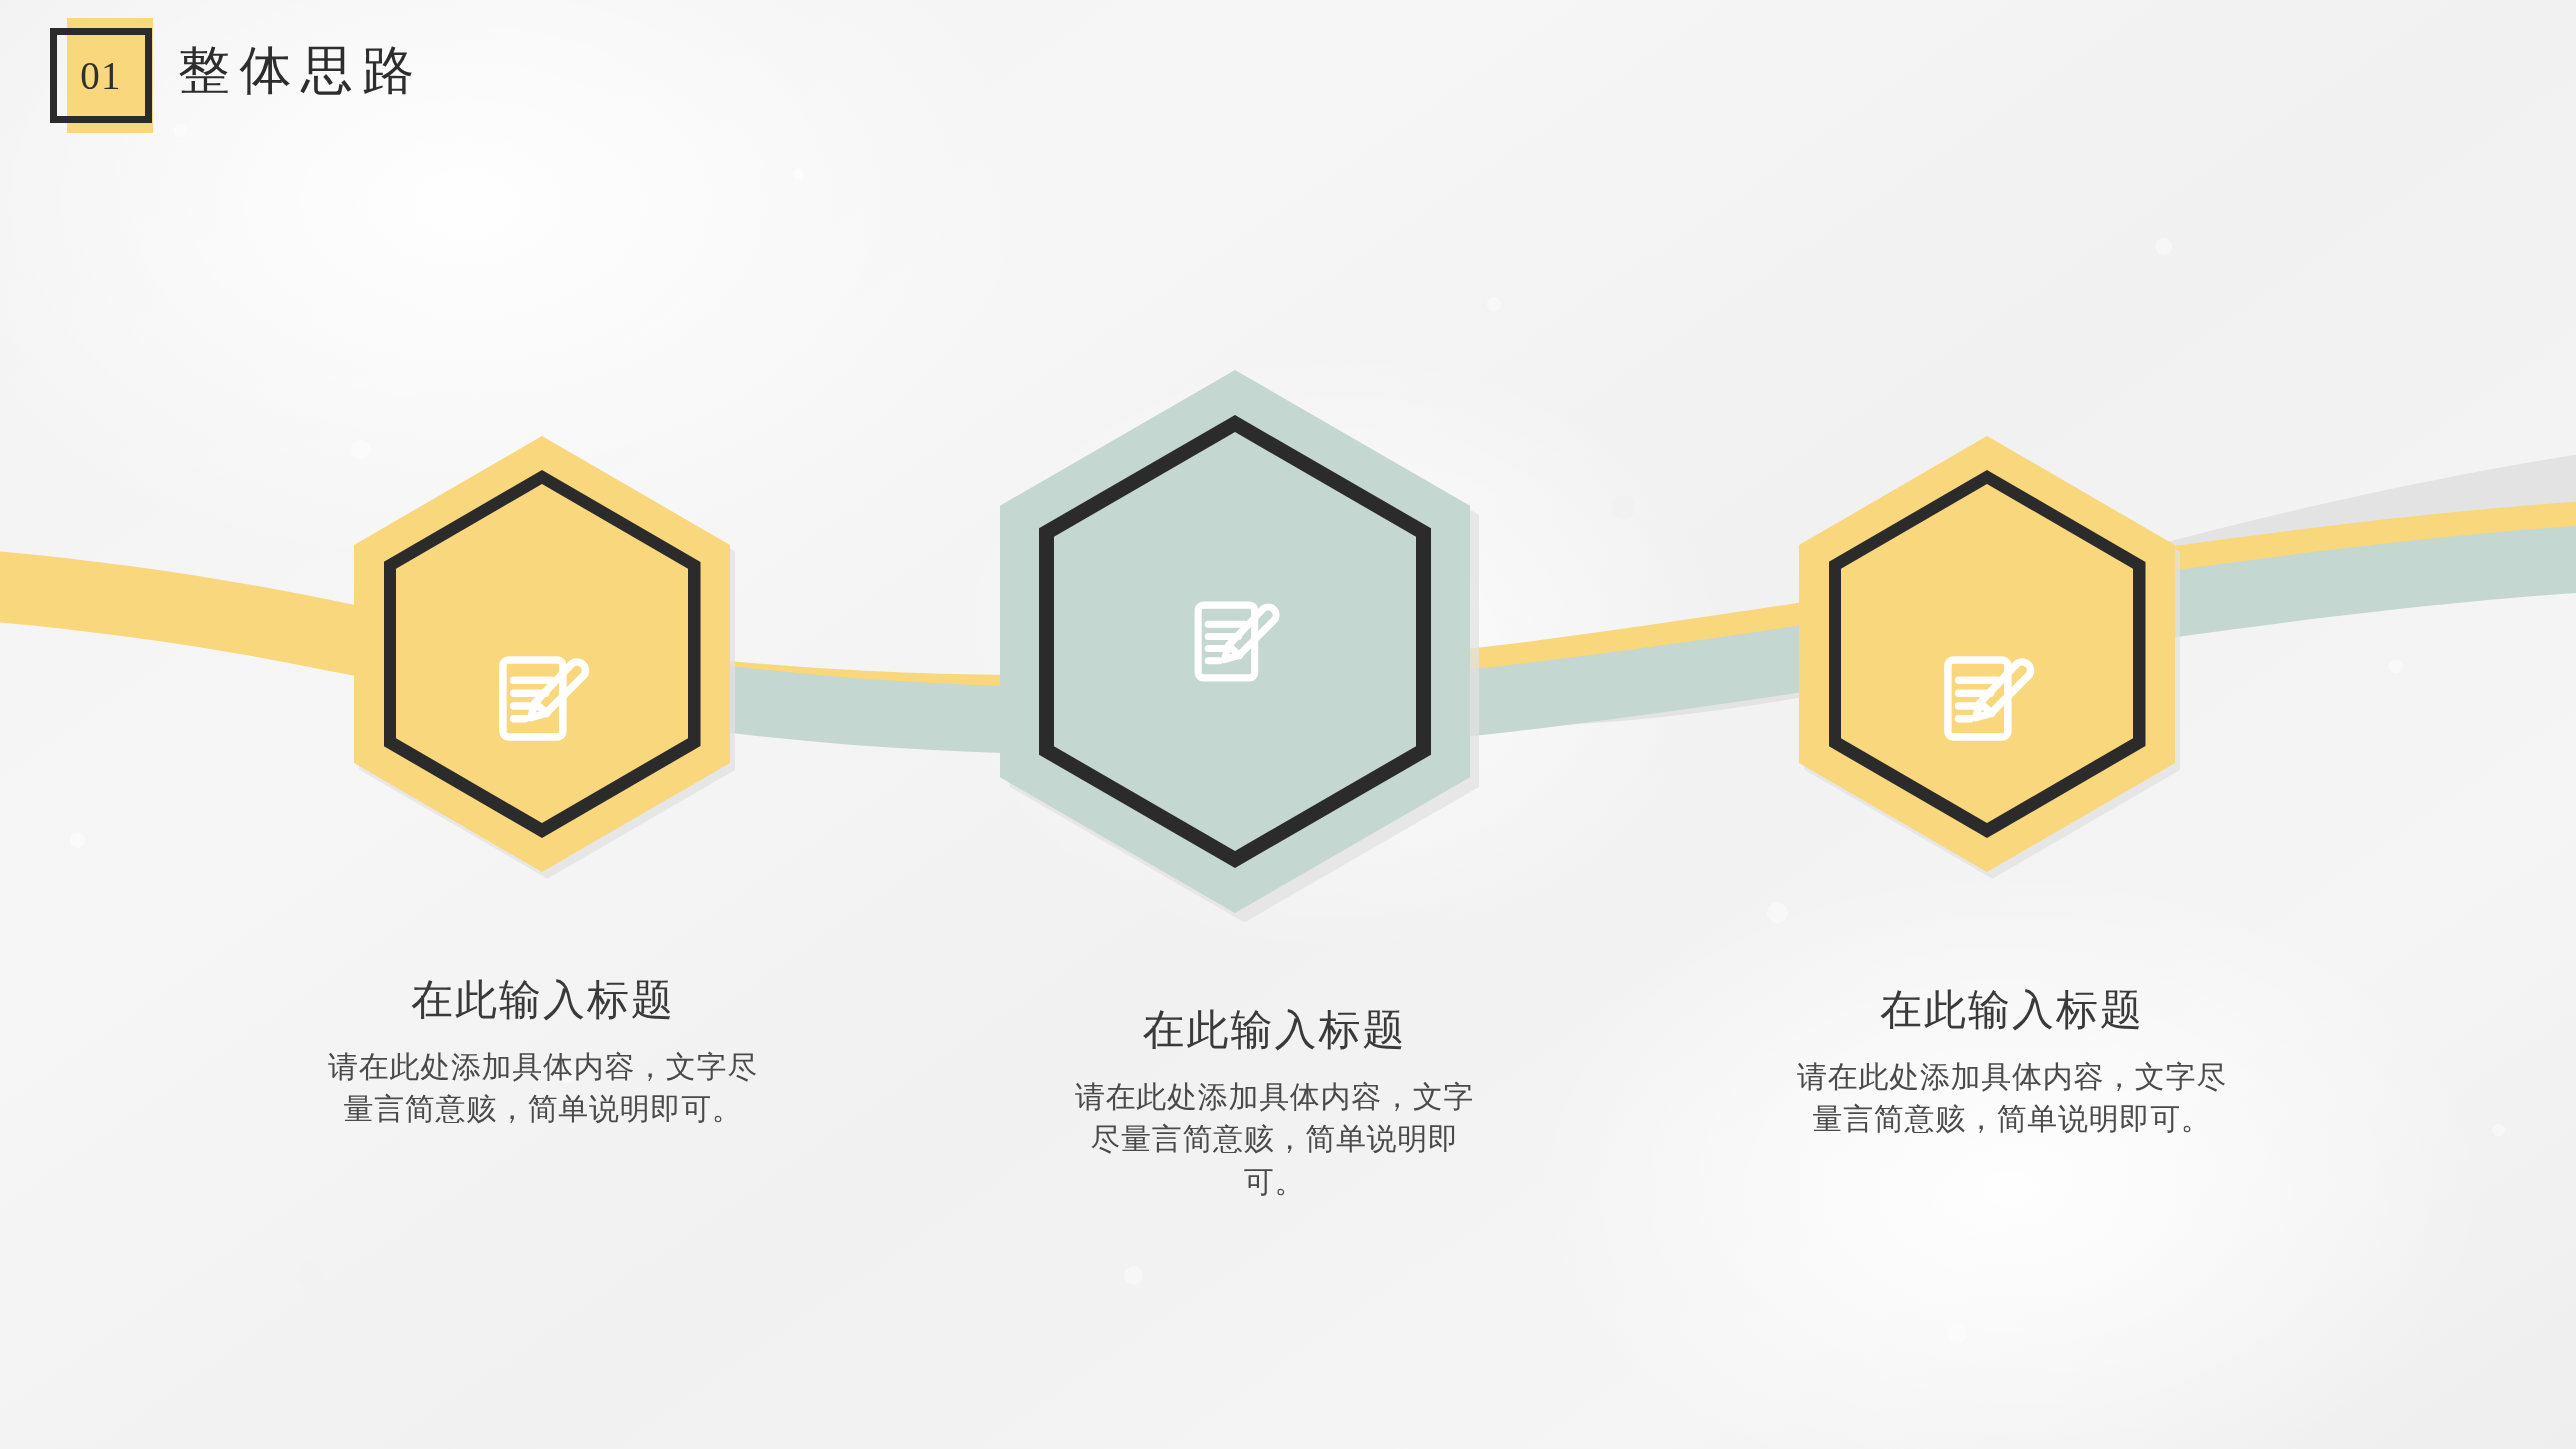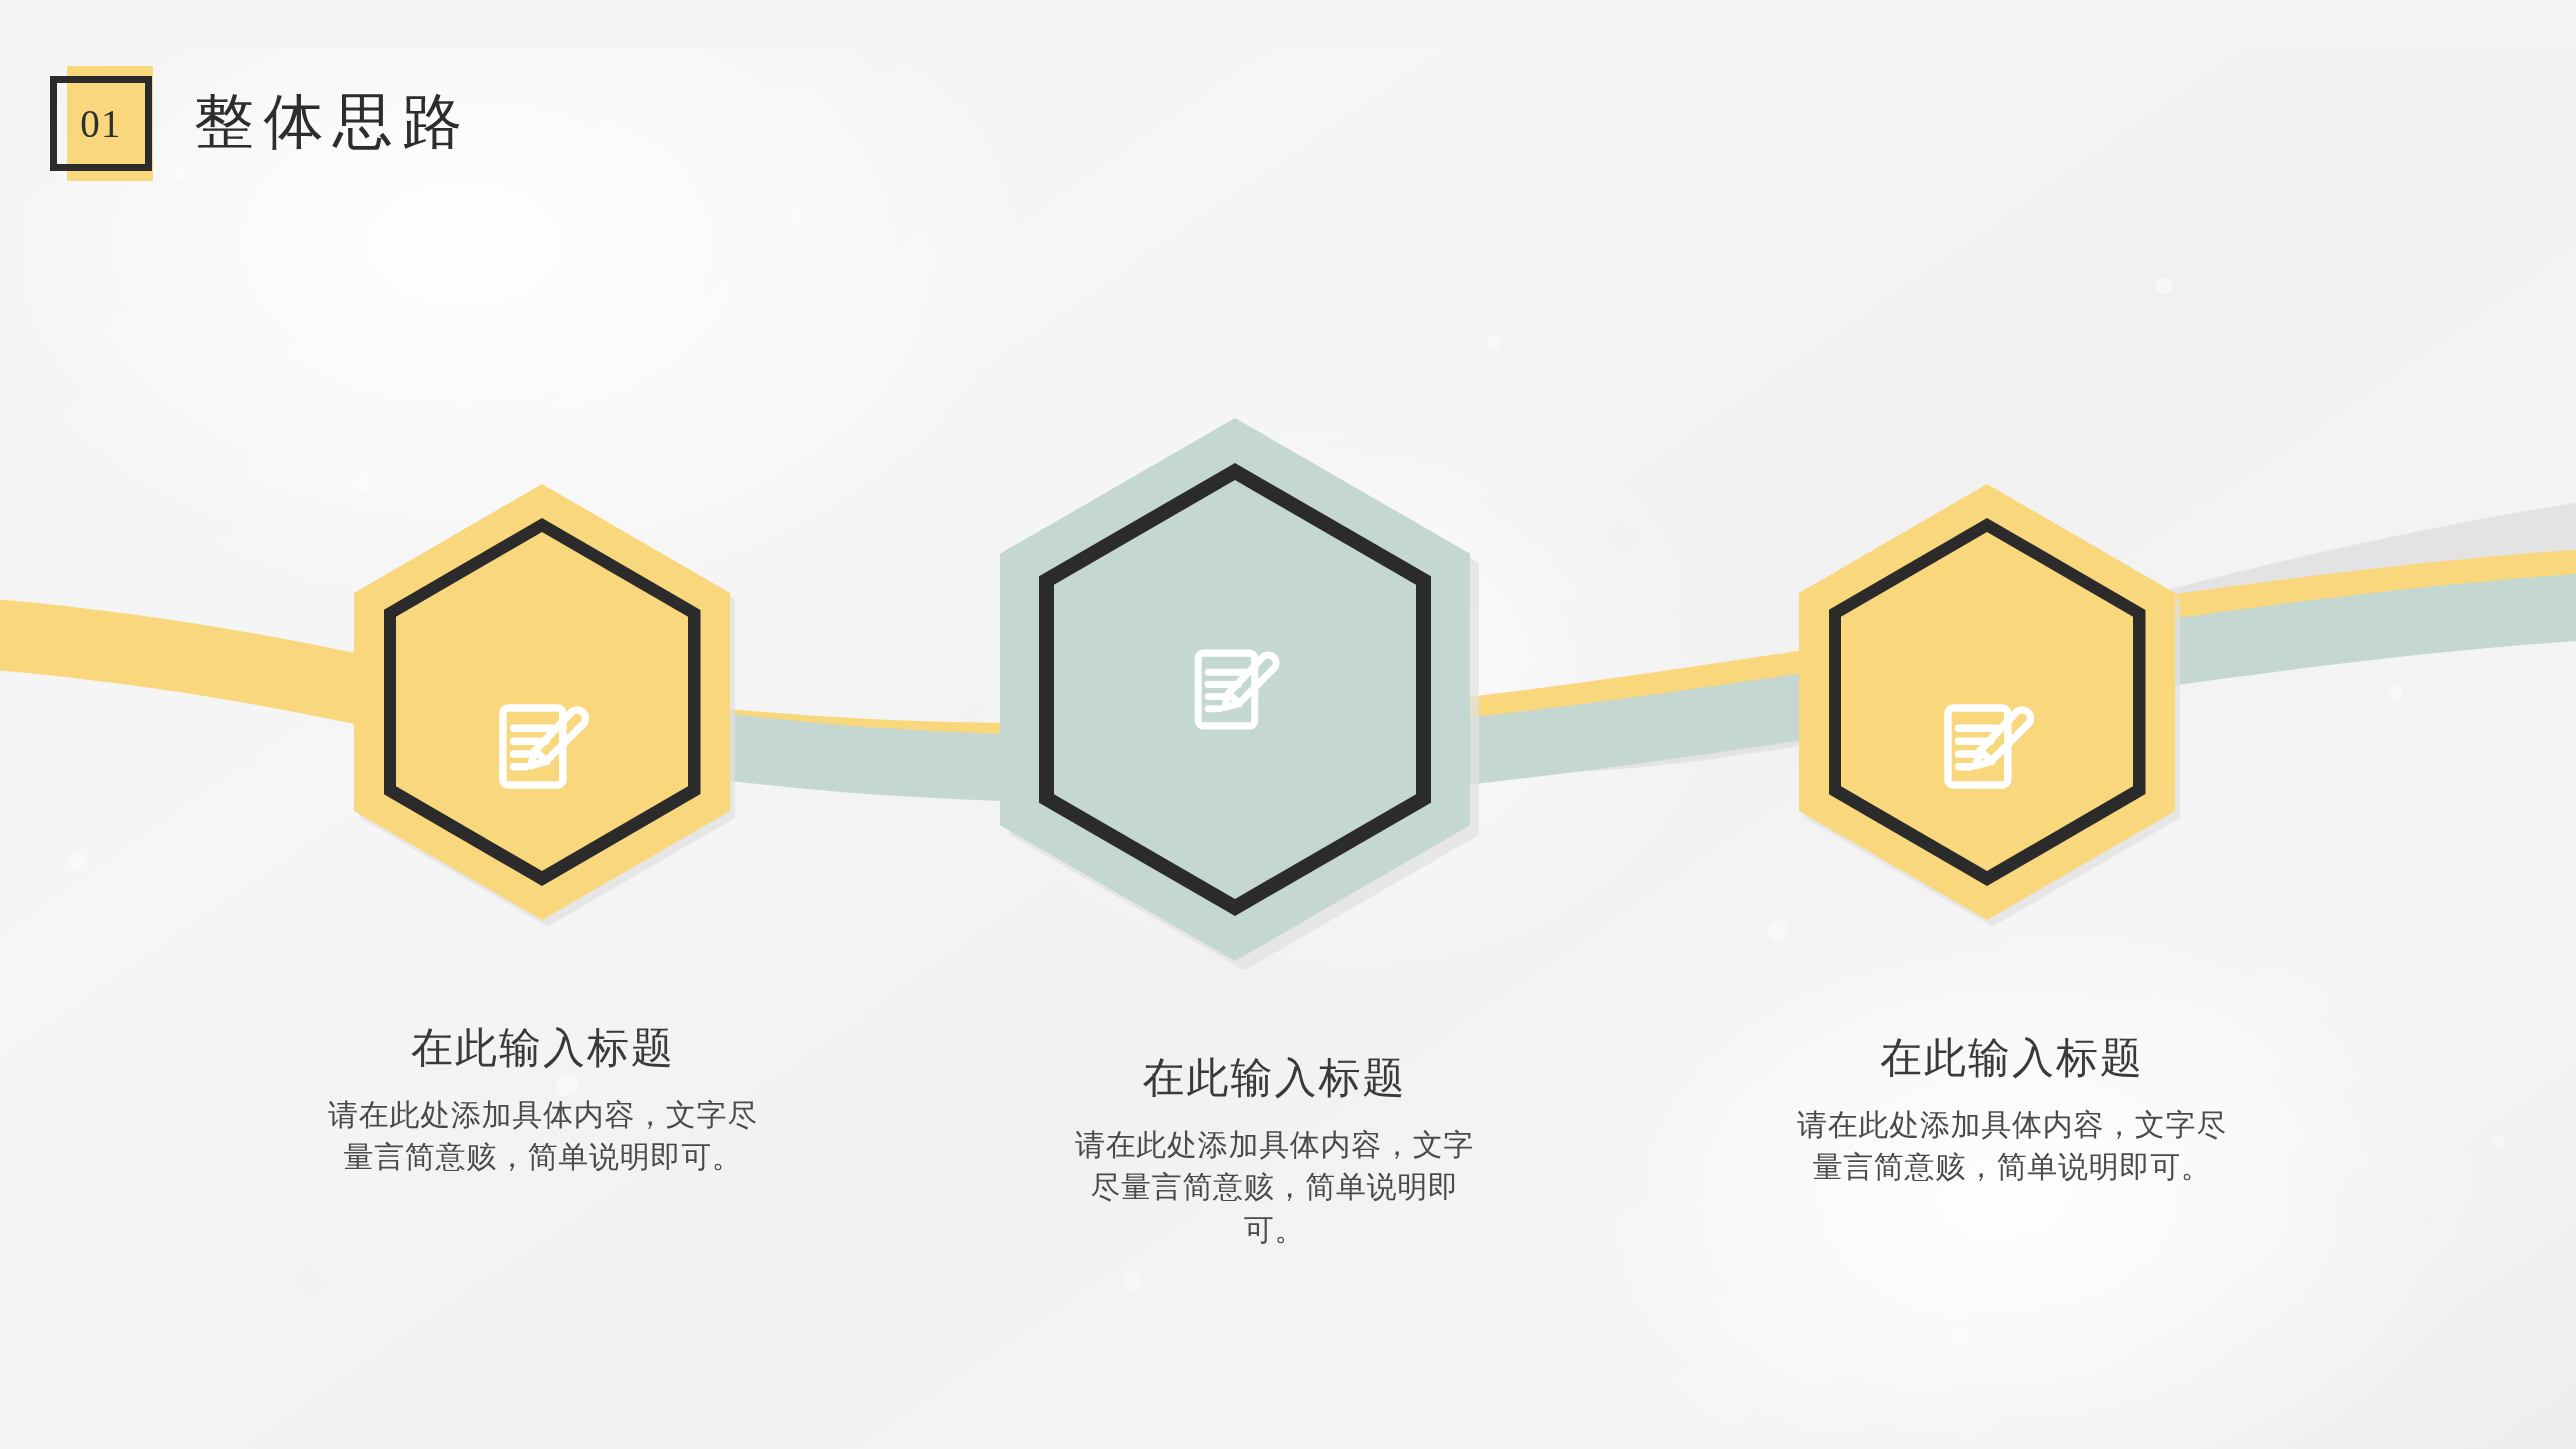--- a/index.html
+++ b/index.html
@@ -12,21 +12,20 @@
 
   
   #slide {
     position:absolute; inset:0;
     background:
       radial-gradient(ellipse 939px 604px at 18% 14%, rgba(255,255,255,0.95) 0%, rgba(255,255,255,0) 62%),
       radial-gradient(ellipse 805px 537px at 78% 82%, rgba(255,255,255,0.9) 0%, rgba(255,255,255,0) 60%),
       radial-gradient(ellipse 604px 470px at 52% 45%, rgba(255,255,255,0.85) 0%, rgba(255,255,255,0) 65%),
       linear-gradient(145deg,#f2f2f2 0%, #f6f6f6 30%, #f1f1f1 55%, #f5f5f5 80%, #eeeeee 100%);
     overflow:hidden;
-    margin-top:48px;
   }
   #grain {
     position:absolute; inset:0;
     opacity:.55; pointer-events:none;
     background-image:
       radial-gradient(circle at 7% 9%,  rgba(255,255,255,.9) 0 6px, transparent 6.7px),
       radial-gradient(circle at 14% 31%,rgba(255,255,255,.8) 0 9.4px, transparent 10px),
       radial-gradient(circle at 3% 58%, rgba(255,255,255,.75) 0 7.4px, transparent 8px),
       radial-gradient(circle at 22% 74%,rgba(255,255,255,.7) 0 10.7px, transparent 11.4px),
       radial-gradient(circle at 31% 12%,rgba(255,255,255,.7) 0 5.4px, transparent 6px),
@@ -53,24 +52,24 @@
     position:absolute; left:0; top:0; width:102px; height:95px;
     border:7.4px solid #2b2b2b; background:transparent;
   }
   .num-text {
     position:absolute; left:0; top:0; width:102px; height:95px;
     display:flex; align-items:center; justify-content:center;
     font-size:39px; color:#2f2f2f; letter-spacing:1.3px;
     font-family:"Liberation Serif","DejaVu Serif",serif;
   }
   .header-title {
-    position:absolute; left:144px; top:-2.7px;
-    font-size:60px; color:#2d2d2d; letter-spacing:9.4px; line-height:99px;
+    position:absolute; left:128px; top:-2.7px;
+    font-size:52px; color:#2d2d2d; letter-spacing:9.4px; line-height:99px;
     white-space:nowrap;
-    font-family:Liberation Serif, serif;
+    font-family:Liberation Mono, monospace;
   }
 
   
   #ribbons { position:absolute; left:0; top:0; width:2576px; height:1449px; }
 
   
   .hexwrap { position:absolute; }
   .hex {
     position:absolute; left:0; top:0; width:100%; height:100%;
     clip-path:polygon(50% 0%,100% 25%,100% 75%,50% 100%,0% 75%,0% 25%);

